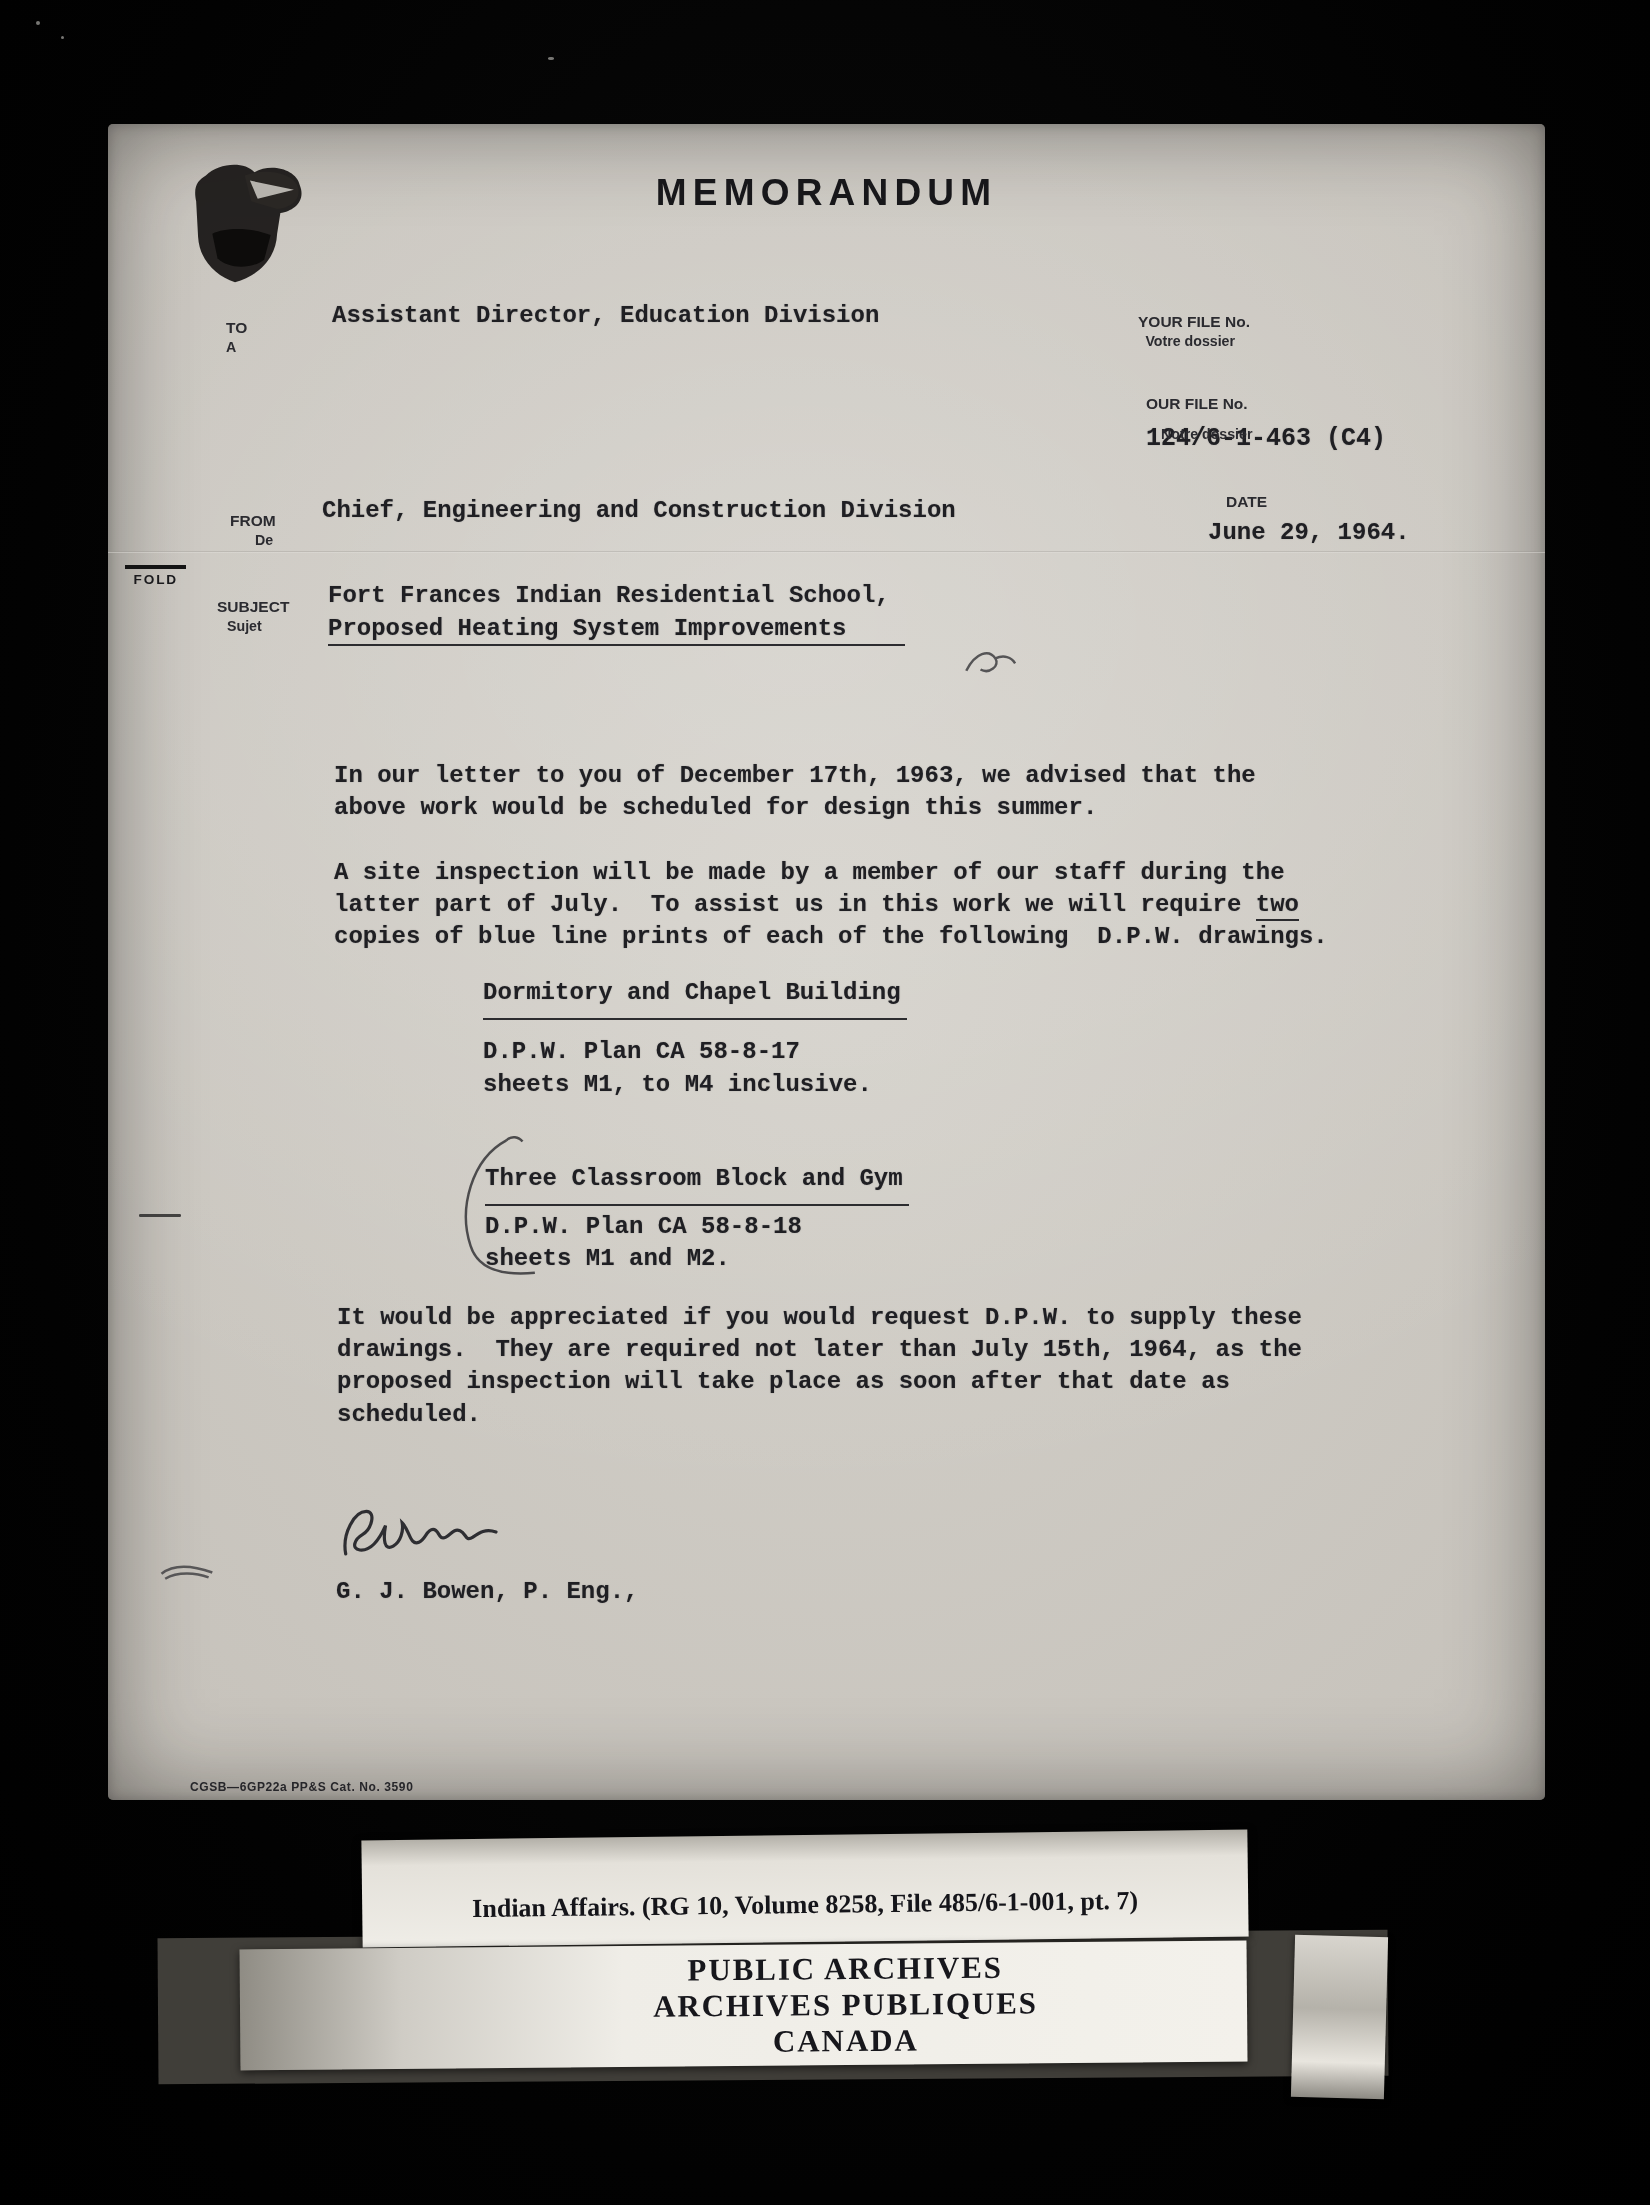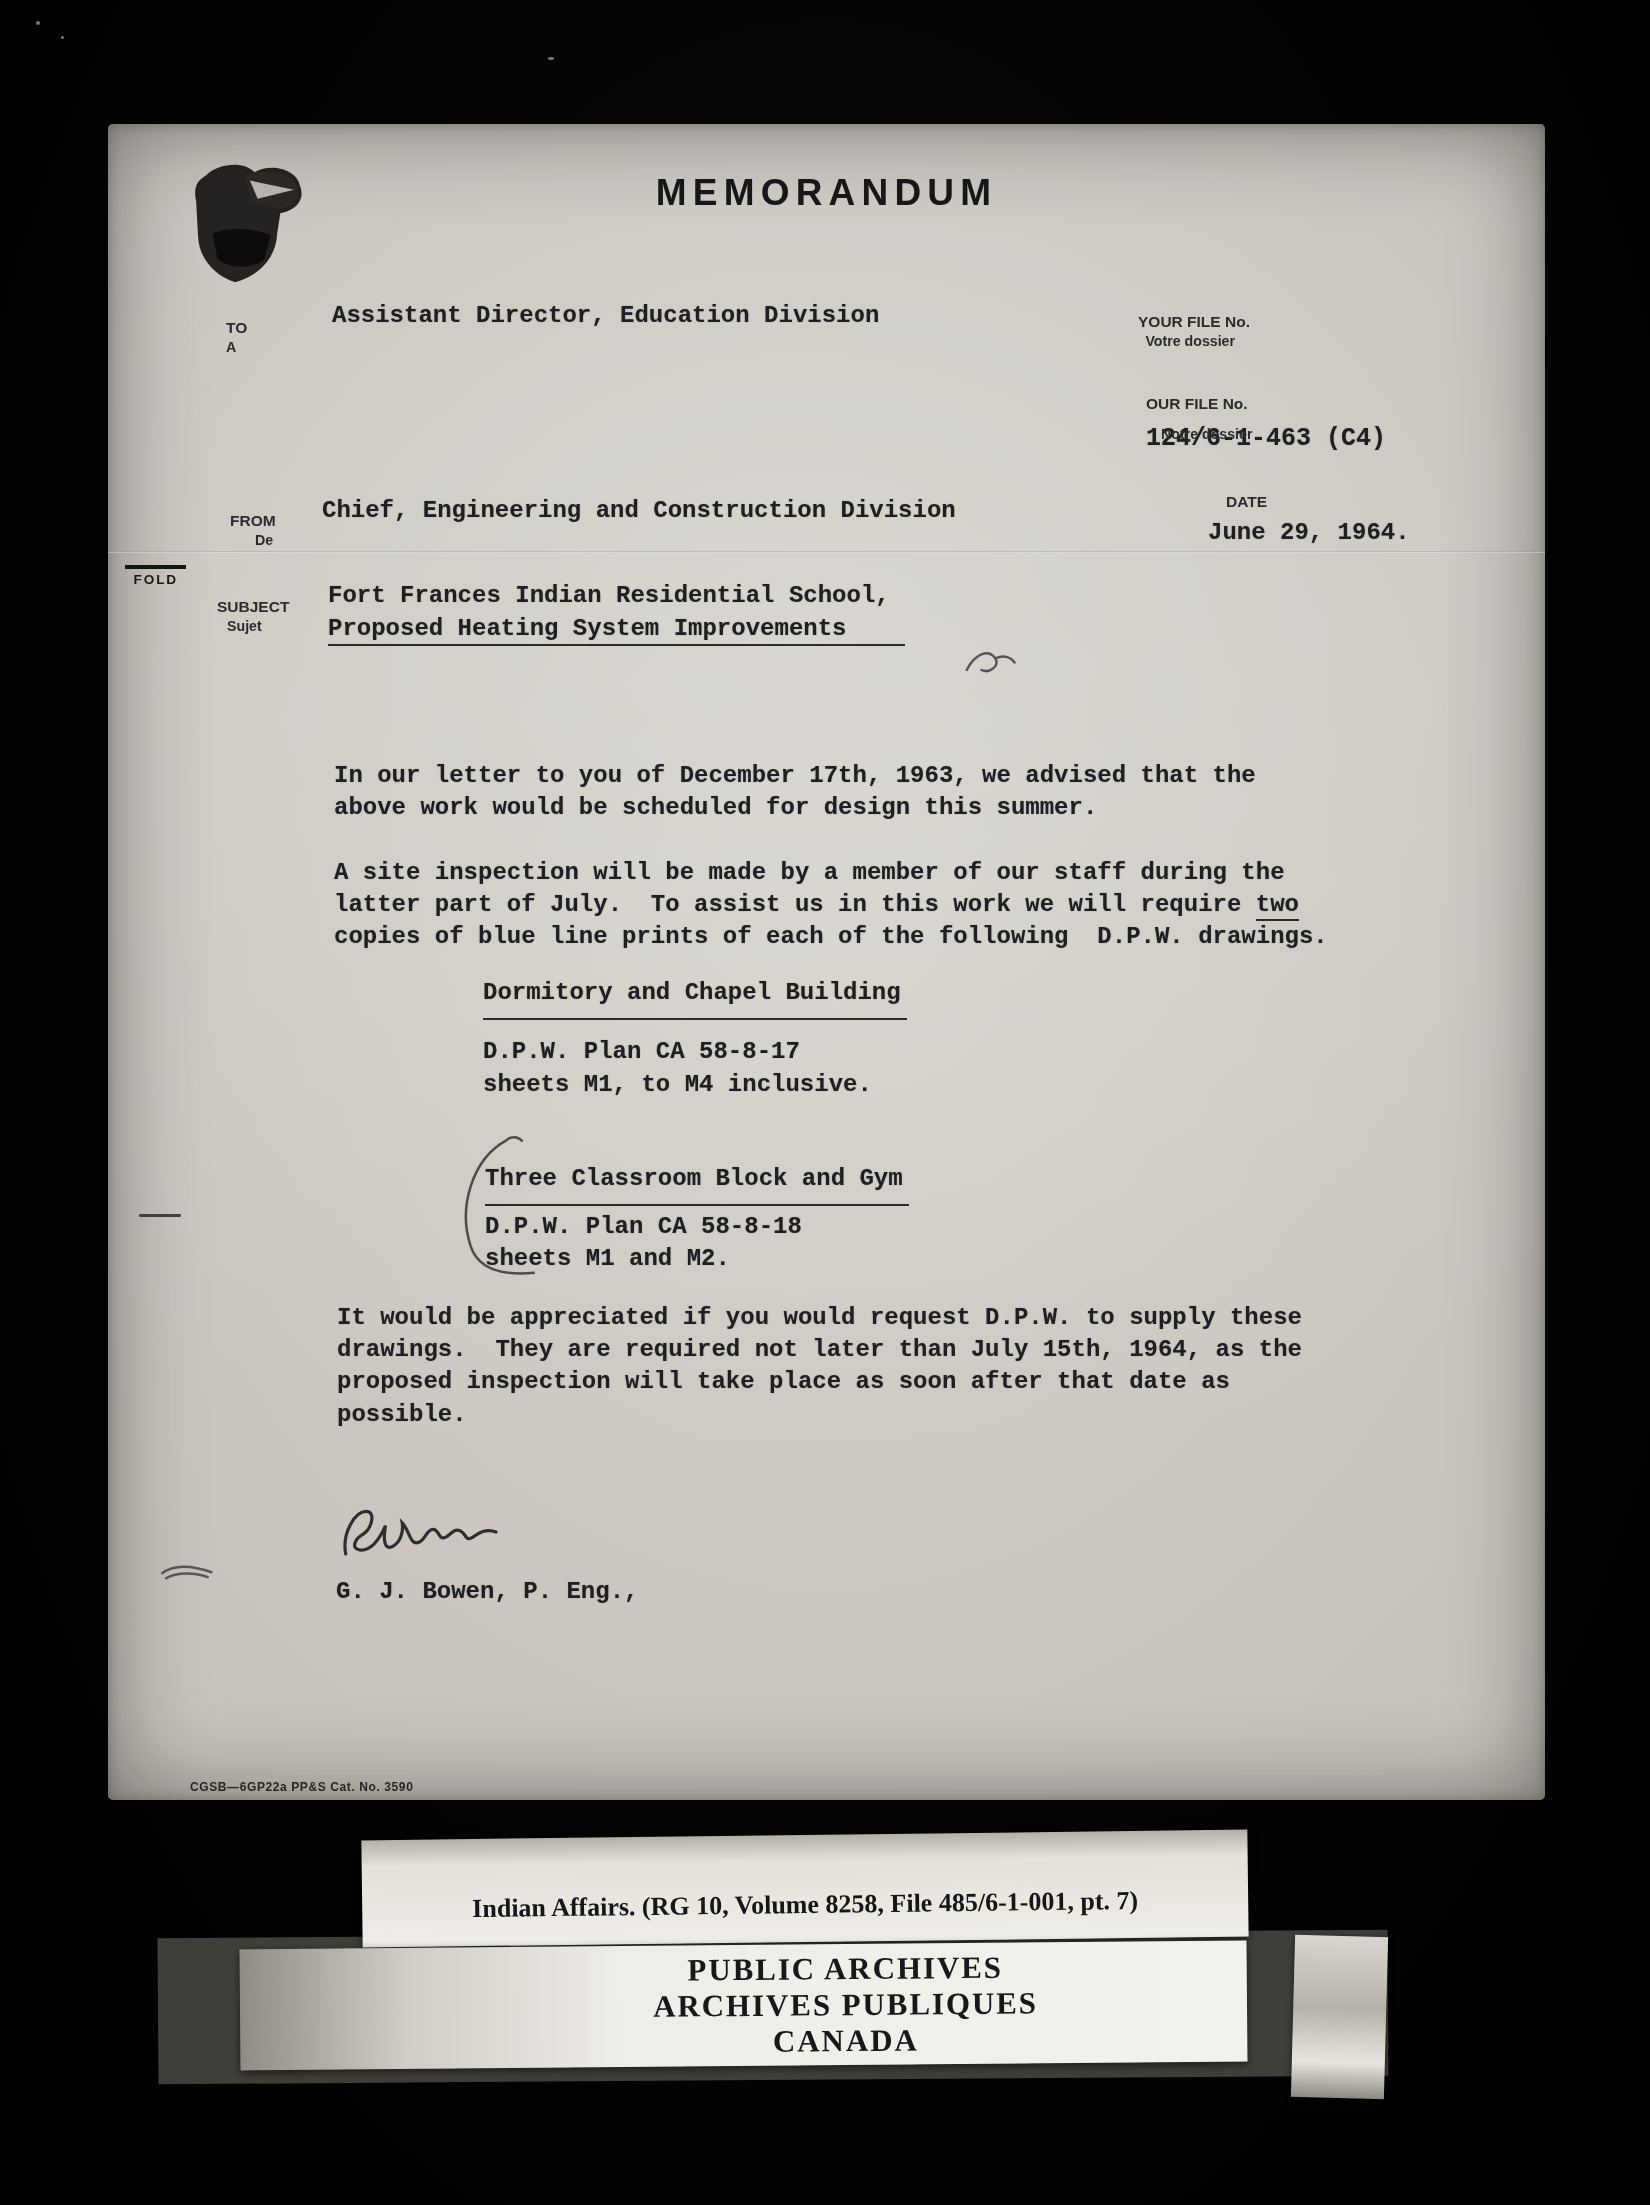--- a/index.html
+++ b/index.html
@@ -166,21 +166,21 @@
   </div>
   <div class="tw abs" style="left:377px;top:1089px;">D.P.W. Plan CA 58-8-18</div>
   <div class="tw abs" style="left:377px;top:1121px;">sheets M1 and M2.</div>
 
   <div class="dash"></div>
 
   <div>
     <div class="tw abs" style="left:229px;top:1180px;">It would be appreciated if you would request D.P.W. to supply these</div>
     <div class="tw abs" style="left:229px;top:1212px;">drawings.  They are required not later than July 15th, 1964, as the</div>
     <div class="tw abs" style="left:229px;top:1244px;">proposed inspection will take place as soon after that date as</div>
-    <div class="tw abs" style="left:229px;top:1277px;">possible.</div>
+    <div class="tw abs" style="left:229px;top:1277px;">scheduled.</div>
   </div>
 
   <svg class="abs" style="left:230px;top:1360px;" width="167" height="87" viewBox="0 0 260 110">
     <path d="M12 96 C 6 64 26 30 44 30 C 60 30 52 58 38 66 C 26 73 20 88 34 90 C 52 92 66 70 74 52 C 70 74 72 92 86 84 C 98 77 102 60 100 48 C 112 60 112 84 126 78 C 136 74 138 58 148 58 C 158 58 156 76 168 70 C 176 66 180 56 190 60 C 200 64 198 78 210 70 C 220 63 230 56 246 62" fill="none" stroke="#1d1d22" stroke-width="5" stroke-linecap="round" opacity="0.9"></path>
   </svg>
   <svg class="abs" style="left:51px;top:1436px;" width="62" height="25" viewBox="0 0 100 40">
     <path d="M4 22 C 24 6 52 8 86 20 M10 30 C 30 18 60 20 80 28" fill="none" stroke="#2a2a2e" stroke-width="4" opacity="0.7"></path>
   </svg>
   <div class="tw abs" style="left:228px;top:1454px;">G. J. Bowen, P. Eng.,</div>
 

